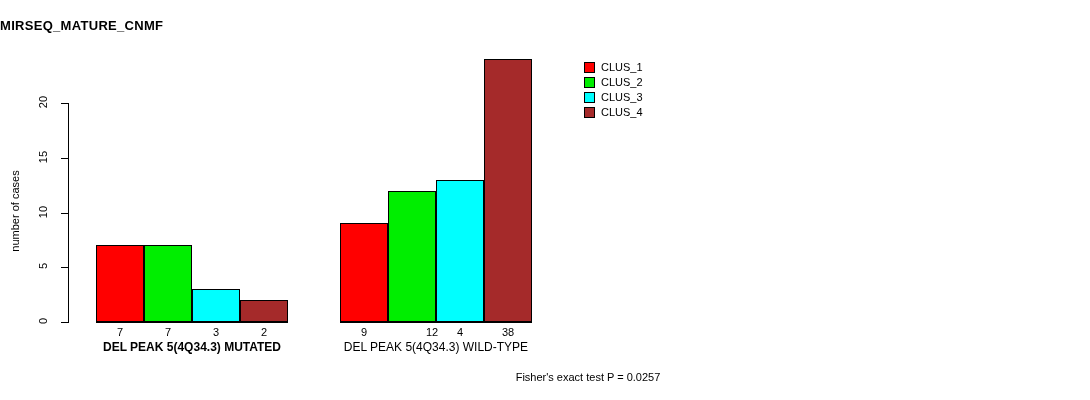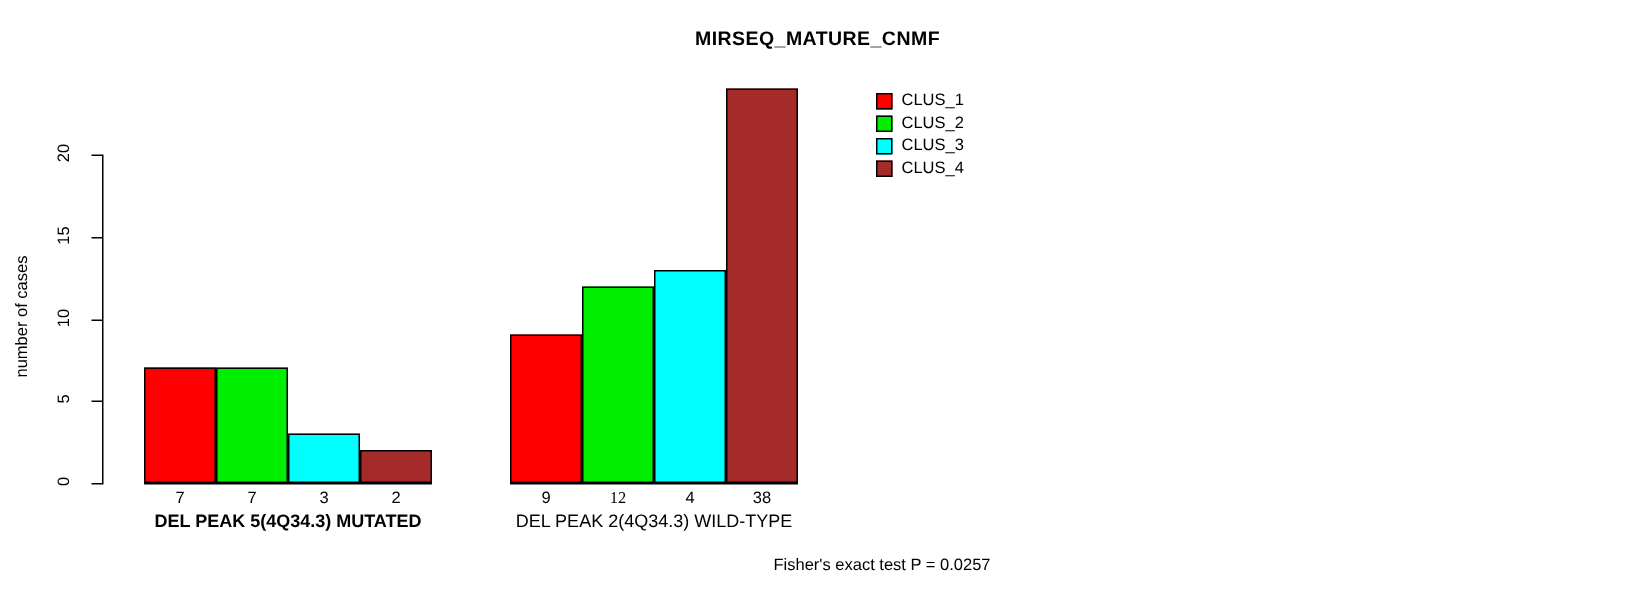--- a/index.html
+++ b/index.html
@@ -16,21 +16,21 @@
     width: 1090px;
     height: 400px;
     background: #ffffff;
     overflow: hidden;
   }
   #plot-title {
     position: absolute;
     left: 0;
     top: 18px;
     width: 1090px;
-    text-align: center;
+    text-align: left;
     font-size: 13px;
     font-weight: bold;
     letter-spacing: 0.3px;
   }
   
   #title-wrap {
     position: absolute;
     left: 0;
     top: 0;
     width: 1120px;
@@ -177,26 +177,26 @@
       <div class="bar-value" style="left: 144px;">7</div>
       <div class="bar" style="left: 192px; top: 289.15px; width: 48px; height: 32.85px; background: rgb(0, 255, 255);"></div>
       <div class="bar-value" style="left: 192px;">3</div>
       <div class="bar" style="left: 240px; top: 300.1px; width: 48px; height: 21.9px; background: rgb(165, 42, 42);"></div>
       <div class="bar-value" style="left: 240px;">2</div>
       <div class="group-label" style="left: 96px; width: 192px; font-weight: bold;">DEL PEAK  5(4Q34.3) MUTATED</div>
       <div class="group-baseline" style="left: 340px; top: 322px; width: 192px;"></div>
       <div class="bar" style="left: 340px; top: 223.45px; width: 48px; height: 98.55px; background: rgb(255, 0, 0);"></div>
       <div class="bar-value" style="left: 340px;">9</div>
       <div class="bar" style="left: 388px; top: 190.6px; width: 48px; height: 131.4px; background: rgb(0, 238, 0);"></div>
-      <div class="bar-value" style="left: 388px; font-family: Liberation Serif, serif;">12</div>
+      <div class="bar-value" style="left: 408px;">12</div>
       <div class="bar" style="left: 436px; top: 179.65px; width: 48px; height: 142.35px; background: rgb(0, 255, 255);"></div>
       <div class="bar-value" style="left: 436px;">4</div>
       <div class="bar" style="left: 484px; top: 59.2px; width: 48px; height: 262.8px; background: rgb(165, 42, 42);"></div>
       <div class="bar-value" style="left: 484px;">38</div>
-      <div class="group-label" style="left: 340px; width: 192px;">DEL PEAK  2(4Q34.3) WILD-TYPE</div>
+      <div class="group-label" style="left: 340px; width: 192px;">DEL PEAK  5(4Q34.3) WILD-TYPE</div>
     </div>
 
   <div id="legend">
       <div class="legend-row">
         <span class="legend-swatch" style="background: rgb(255, 0, 0);"></span>
         <span class="legend-label">CLUS_1</span>
       </div>
       <div class="legend-row">
         <span class="legend-swatch" style="background: rgb(0, 238, 0);"></span>
         <span class="legend-label">CLUS_2</span>

